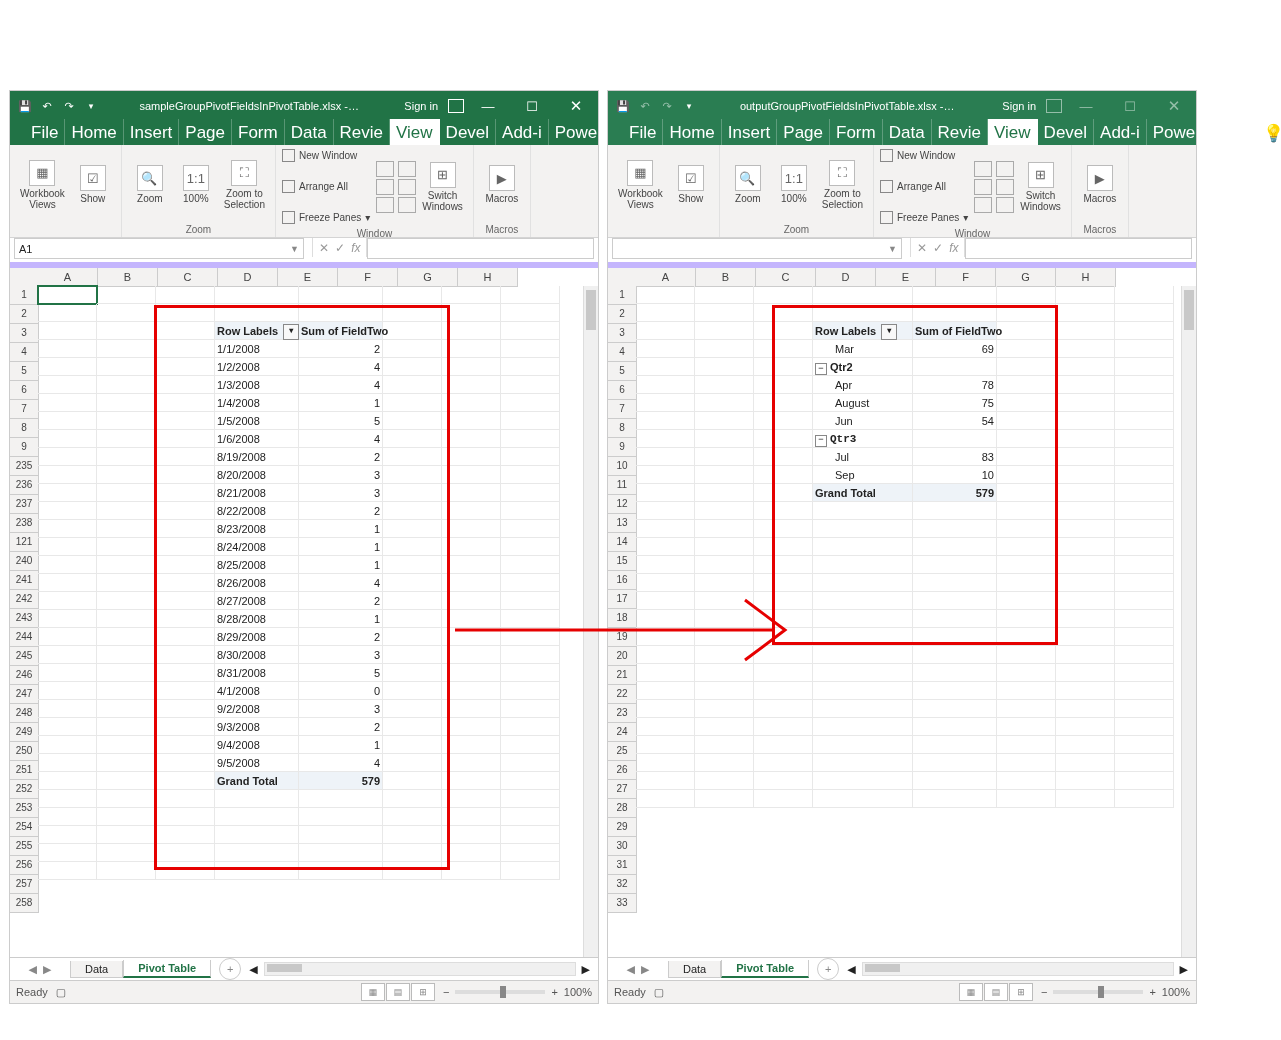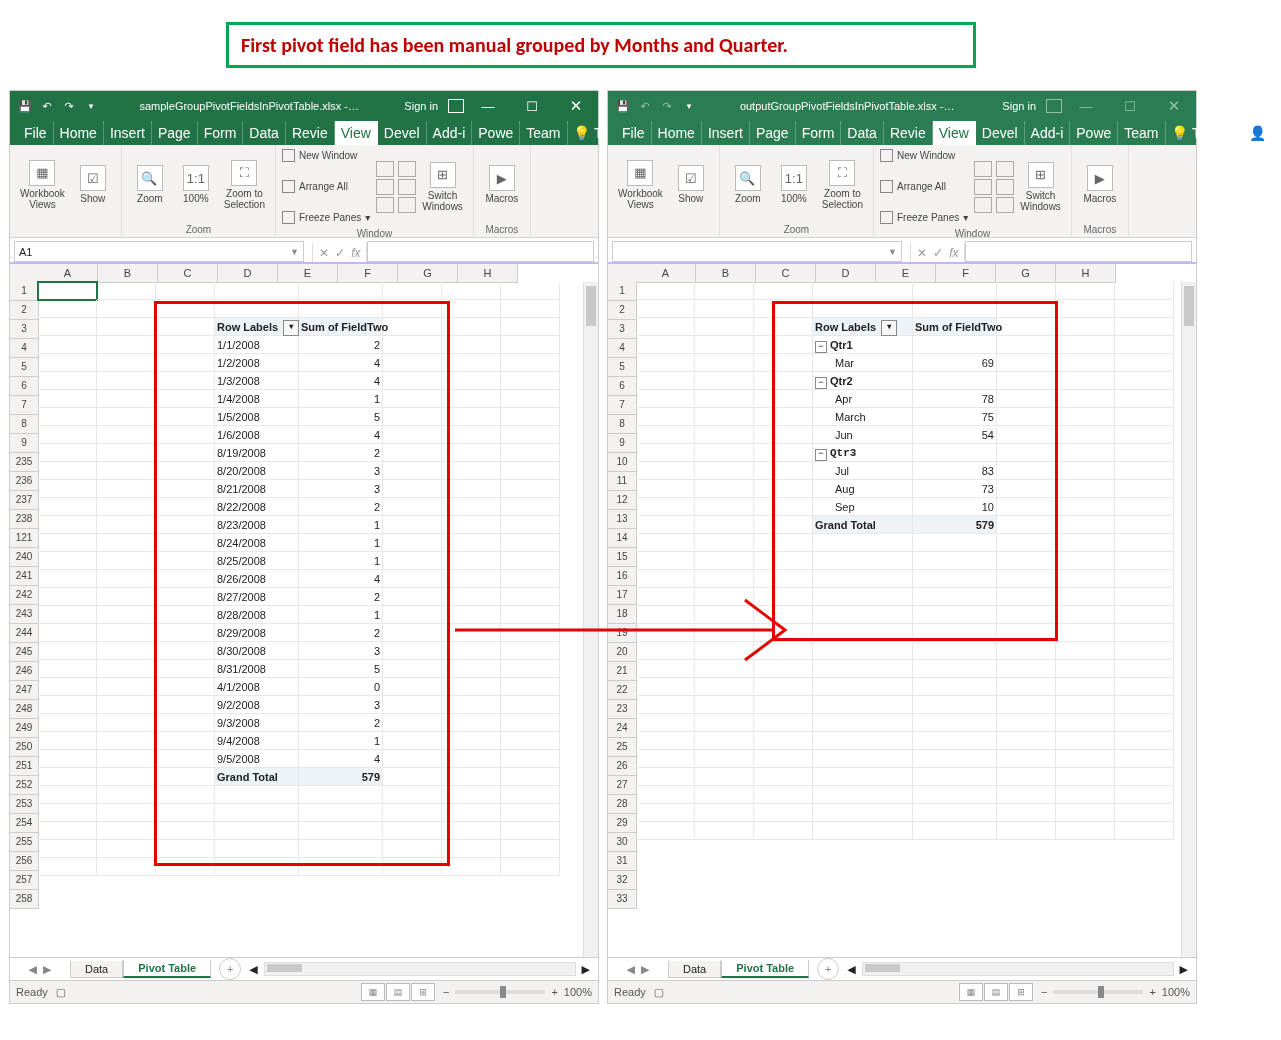--- a/index.html
+++ b/index.html
@@ -9,36 +9,36 @@
 .wins{position:absolute;left:10px;top:91px;display:flex;gap:10px}
 .win{width:588px;height:912px;background:#fff;box-shadow:0 0 0 1px #ccc;display:flex;flex-direction:column;position:relative}
 .titlebar{height:30px;background:#217346;color:#fff;display:flex;align-items:center;font-size:11px}
 .titlebar.inactive{background:#2a7d52}
 .tb-left{display:flex;align-items:center;gap:4px;padding-left:6px}
 .tb-icon{width:18px;height:18px;display:flex;align-items:center;justify-content:center;color:#fff}
 .tb-title{flex:1;text-align:center;overflow:hidden;white-space:nowrap;text-overflow:ellipsis;padding:0 6px}
 .tb-right{display:flex;align-items:center;gap:4px;padding-right:2px}
 .tb-btn{width:40px;height:30px;display:flex;align-items:center;justify-content:center;color:#fff;font-size:13px}
 .tb-btn.close{font-size:15px}
-.tabs{height:24px;background:#217346;display:flex;align-items:flex-end;padding-left:8px;color:#fff;font-size:14px}
+.tabs{height:24px;background:#217346;display:flex;align-items:center;padding-left:15px;color:#fff;font-size:17px}
 .tabs.inactive{background:#2a7d52}
 .tab{padding:4px 6px;white-space:nowrap;border-right:1px solid rgba(255,255,255,.25)}
 .tab.active{background:#fff;color:#217346}
 .tab.tell{display:flex;align-items:center;gap:3px}
 .tab.share{margin-left:auto;display:flex;align-items:center;gap:4px;border:none;padding-right:10px}
 .ribbon{height:92px;background:#f3f2f1;border-bottom:1px solid #d4d4d4;display:flex;font-size:10px;color:#444}
 .rgroup{display:flex;flex-direction:column;align-items:stretch;border-right:1px solid #e1e1e1}
 .rgroup-body{flex:1;display:flex;align-items:center;justify-content:center;gap:2px;padding:4px 6px}
 .rgroup-label{text-align:center;font-size:10px;color:#666;padding-bottom:2px}
 .rbtn{display:flex;flex-direction:column;align-items:center;justify-content:center;gap:2px;padding:2px 4px;min-width:36px;text-align:center;line-height:11px}
 .rbtn .ico{width:24px;height:24px;border:1px solid #bbb;background:#fff;display:flex;align-items:center;justify-content:center;font-size:13px;color:#666}
 .winrow{display:flex;flex-direction:column;gap:18px;font-size:10px;align-items:flex-start}
 .winrow .line{display:flex;align-items:center;gap:4px;white-space:nowrap}
 .winrow .chk{width:11px;height:11px;border:1px solid #888;display:inline-block}
-.fxbar{height:24px;background:#fff;border-bottom:2px solid #c4b5fd;display:flex;align-items:flex-end}
+.fxbar{height:24px;background:#fff;border-bottom:6px solid #c4b5fd;display:flex;align-items:flex-start}
 .namebox{width:280px;height:19px;border:1px solid #ccc;margin-left:4px;padding:0 4px;display:flex;align-items:center;justify-content:space-between;font-size:11px}
 .namebox .dd{font-size:9px;color:#888}
 .fxsep{width:8px}
 .fxbtns{display:flex;align-items:center;gap:6px;color:#999;padding:0 6px;border-left:1px solid #ddd;border-right:1px solid #ddd;height:19px}
 .fxinput{flex:1;height:19px;border:1px solid #ccc;margin-right:4px}
 .grid-wrap{flex:1;position:relative;overflow:hidden;background:#fff}
 .gr-corner{position:absolute;left:0;top:0;width:28px;height:18px;background:#f3f2f1;border-right:1px solid #ccc;border-bottom:1px solid #ccc}
 .colhdr{position:absolute;left:28px;top:0;height:18px;display:flex;background:#f3f2f1;border-bottom:1px solid #ccc}
 .colhdr .c{width:59px;text-align:center;border-right:1px solid #ccc;font-size:11px;color:#444;line-height:18px}
 .rowhdr{position:absolute;left:0;top:18px;width:28px;background:#f3f2f1;border-right:1px solid #ccc}
@@ -69,23 +69,20 @@
 .viewbtns{display:flex;gap:1px}
 .viewbtns .vb{width:22px;height:16px;border:1px solid #bbb;background:#fff;display:flex;align-items:center;justify-content:center;font-size:9px;color:#888}
 .zoom{display:flex;align-items:center;gap:6px}
 .zslider{width:90px;height:4px;background:#ddd;position:relative}
 .zslider .zt{position:absolute;left:50%;top:-4px;width:6px;height:12px;background:#888}
 </style>
 </head>
 <body>
 <div class="page">
 
-<div class="banner">
-  <span class="banner-text">First pivot field has been manual grouped by Months and Quarter.</span>
-</div>
 
 <div class="wins">
 
 <div class="win">
  <div class="titlebar">
   <div class="tb-left">
    <span class="tb-icon">💾</span>
    <span class="tb-icon">↶</span>
    <span class="tb-icon">↷</span>
    <span class="tb-icon" style="font-size:9px">▾</span>
@@ -817,30 +814,20 @@
               <div class="cell bold shade" style="width: 100px;">Row Labels <span class="filter-btn">▾</span></div>
               <div class="cell bold shade" style="width: 84px;">Sum of FieldTwo</div>
               <div class="cell" style="width: 59px;"></div>
               <div class="cell" style="width: 59px;"></div>
               <div class="cell" style="width: 59px;"></div>
             </div>
             <div class="row">
               <div class="cell" style="width: 59px;"></div>
               <div class="cell" style="width: 59px;"></div>
               <div class="cell" style="width: 59px;"></div>
-              <div class="cell bold" style="width: 100px;"><span class="collapse-btn">−</span>Qtr1</div>
-              <div class="cell" style="width: 84px;"></div>
-              <div class="cell" style="width: 59px;"></div>
-              <div class="cell" style="width: 59px;"></div>
-              <div class="cell" style="width: 59px;"></div>
-            </div>
-            <div class="row">
-              <div class="cell" style="width: 59px;"></div>
-              <div class="cell" style="width: 59px;"></div>
-              <div class="cell" style="width: 59px;"></div>
               <div class="cell" style="width: 100px; padding-left: 22px;">Mar</div>
               <div class="cell r" style="width: 84px;">69</div>
               <div class="cell" style="width: 59px;"></div>
               <div class="cell" style="width: 59px;"></div>
               <div class="cell" style="width: 59px;"></div>
             </div>
             <div class="row">
               <div class="cell" style="width: 59px;"></div>
               <div class="cell" style="width: 59px;"></div>
               <div class="cell" style="width: 59px;"></div>
@@ -857,21 +844,21 @@
               <div class="cell" style="width: 100px; padding-left: 22px;">Apr</div>
               <div class="cell r" style="width: 84px;">78</div>
               <div class="cell" style="width: 59px;"></div>
               <div class="cell" style="width: 59px;"></div>
               <div class="cell" style="width: 59px;"></div>
             </div>
             <div class="row">
               <div class="cell" style="width: 59px;"></div>
               <div class="cell" style="width: 59px;"></div>
               <div class="cell" style="width: 59px;"></div>
-              <div class="cell" style="width: 100px; padding-left: 22px;">March</div>
+              <div class="cell" style="width: 100px; padding-left: 22px;">August</div>
               <div class="cell r" style="width: 84px;">75</div>
               <div class="cell" style="width: 59px;"></div>
               <div class="cell" style="width: 59px;"></div>
               <div class="cell" style="width: 59px;"></div>
             </div>
             <div class="row">
               <div class="cell" style="width: 59px;"></div>
               <div class="cell" style="width: 59px;"></div>
               <div class="cell" style="width: 59px;"></div>
               <div class="cell" style="width: 100px; padding-left: 22px;">Jun</div>
@@ -889,30 +876,20 @@
               <div class="cell" style="width: 59px;"></div>
               <div class="cell" style="width: 59px;"></div>
               <div class="cell" style="width: 59px;"></div>
             </div>
             <div class="row">
               <div class="cell" style="width: 59px;"></div>
               <div class="cell" style="width: 59px;"></div>
               <div class="cell" style="width: 59px;"></div>
               <div class="cell" style="width: 100px; padding-left: 22px;">Jul</div>
               <div class="cell r" style="width: 84px;">83</div>
-              <div class="cell" style="width: 59px;"></div>
-              <div class="cell" style="width: 59px;"></div>
-              <div class="cell" style="width: 59px;"></div>
-            </div>
-            <div class="row">
-              <div class="cell" style="width: 59px;"></div>
-              <div class="cell" style="width: 59px;"></div>
-              <div class="cell" style="width: 59px;"></div>
-              <div class="cell" style="width: 100px; padding-left: 22px;">Aug</div>
-              <div class="cell r" style="width: 84px;">73</div>
               <div class="cell" style="width: 59px;"></div>
               <div class="cell" style="width: 59px;"></div>
               <div class="cell" style="width: 59px;"></div>
             </div>
             <div class="row">
               <div class="cell" style="width: 59px;"></div>
               <div class="cell" style="width: 59px;"></div>
               <div class="cell" style="width: 59px;"></div>
               <div class="cell" style="width: 100px; padding-left: 22px;">Sep</div>
               <div class="cell r" style="width: 84px;">10</div>

